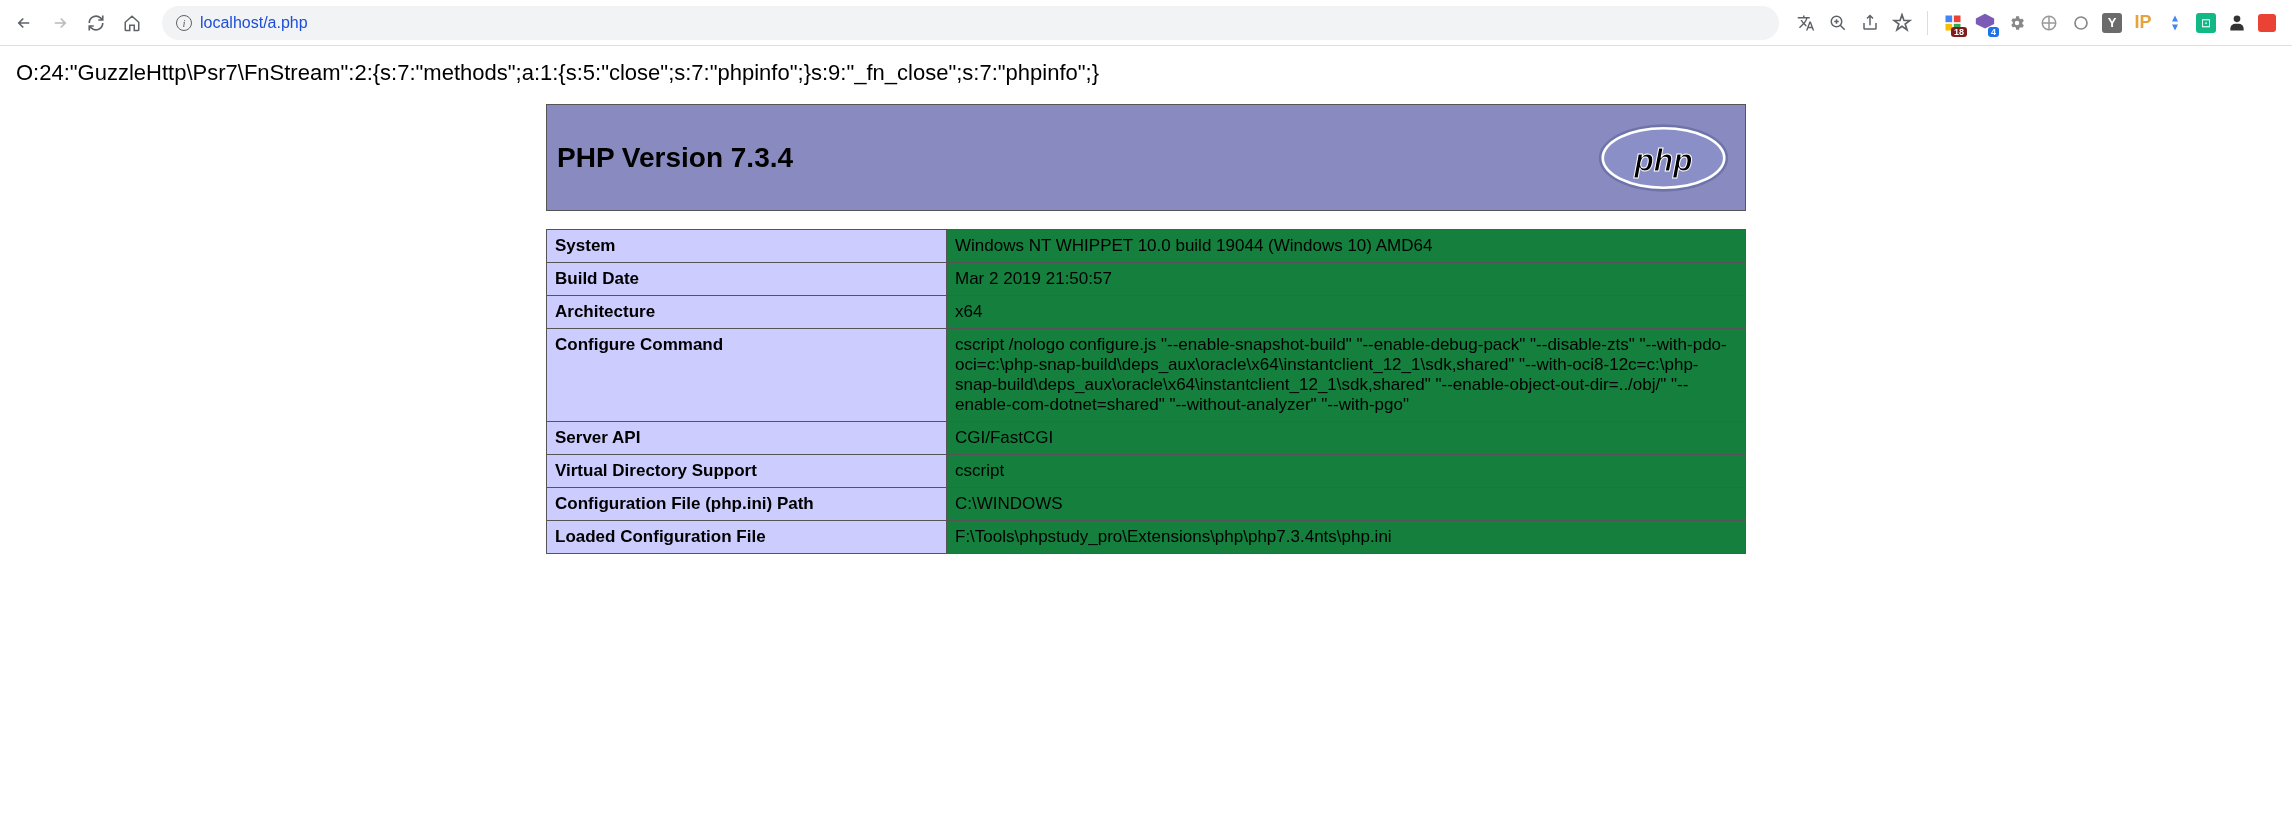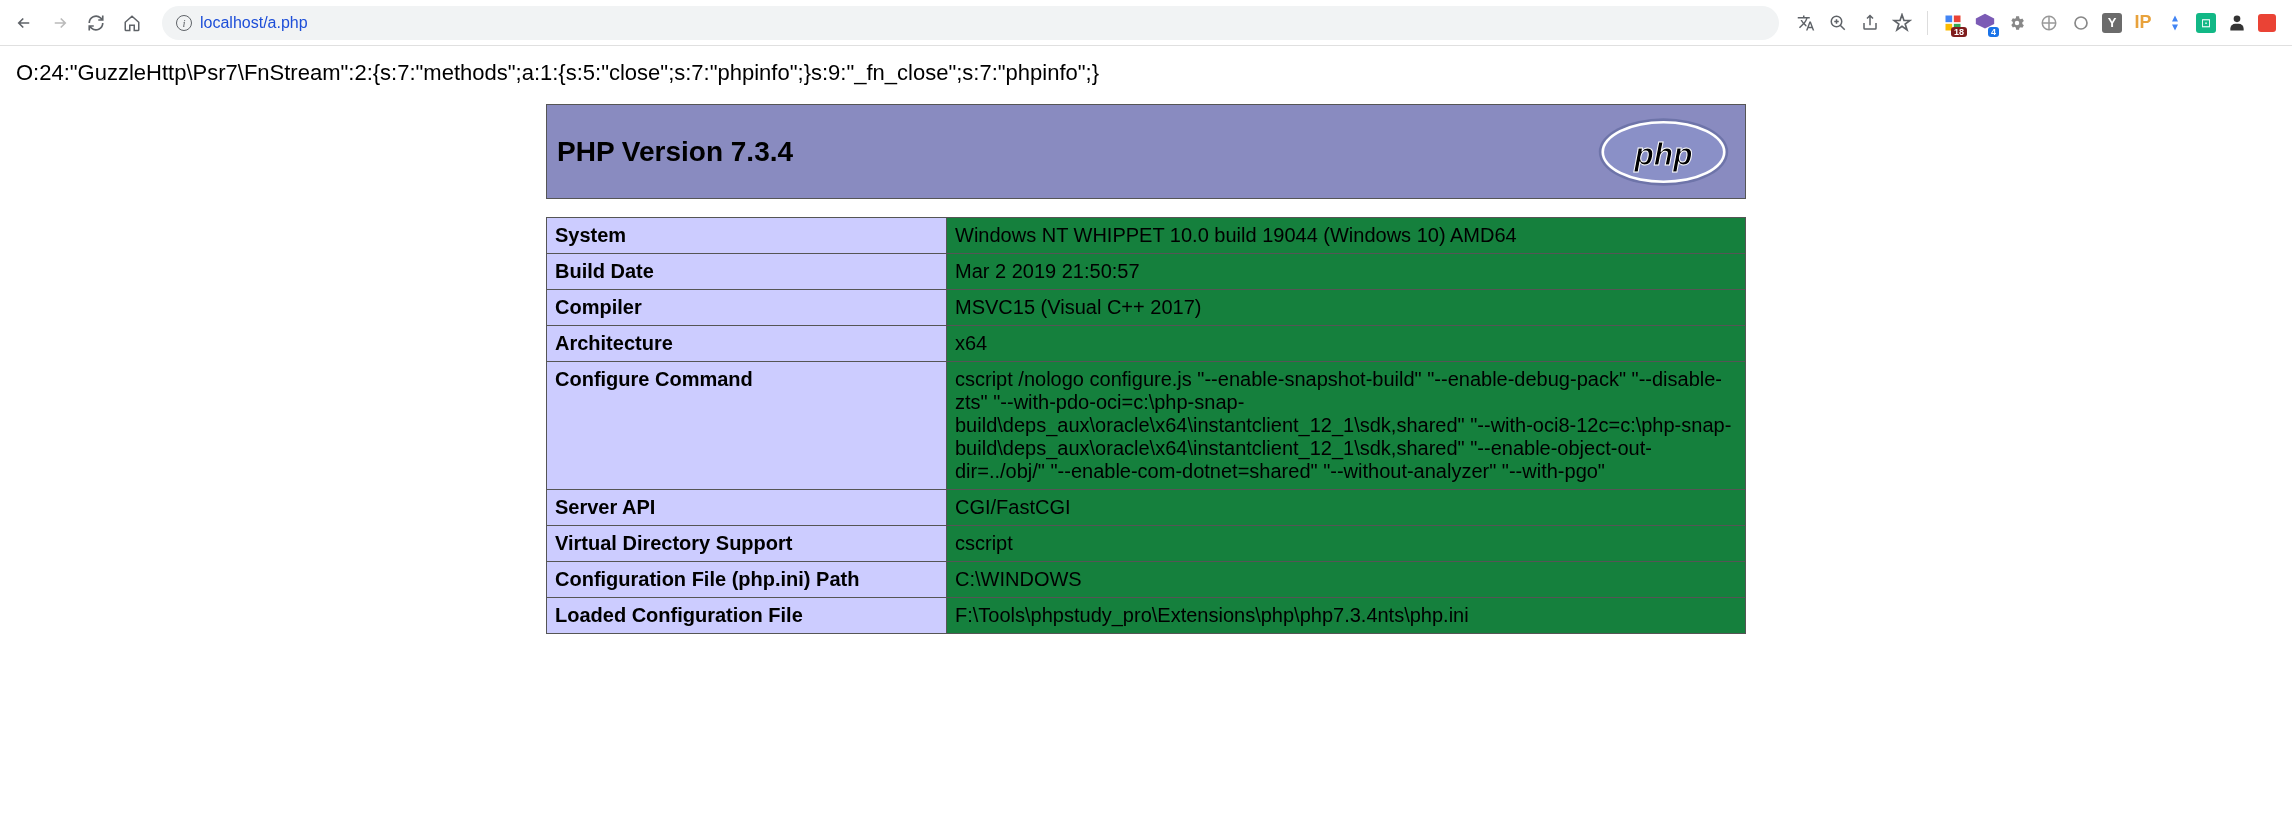--- a/index.html
+++ b/index.html
@@ -98,40 +98,40 @@
       margin-bottom: 18px;
       white-space: nowrap;
     }
     .phpinfo-wrap {
       width: 1200px;
       margin: 0 auto;
     }
     .phpinfo-header {
       background: #898bc0;
       border: 1px solid #555;
-      height: 95px;
+      height: 107px;
       display: flex;
       align-items: center;
       justify-content: space-between;
       padding: 0 14px 0 10px;
     }
     .phpinfo-title {
       font-size: 28px;
       font-weight: bold;
       color: #000;
     }
     .php-logo {
       width: 135px;
       height: 70px;
     }
     .phpinfo-table {
       width: 100%;
       border-collapse: collapse;
       margin-top: 18px;
-      font-size: 20px;
+      font-size: 17px;
     }
     .phpinfo-table td {
       border: 1px solid #555;
       padding: 6px 8px;
       vertical-align: top;
     }
     .phpinfo-table td.label {
       background: #ccccff;
       font-weight: bold;
       width: 400px;
@@ -261,24 +261,20 @@
       <tbody id="phpinfo-rows">
           <tr>
             <td class="label">System</td>
             <td class="value">Windows NT WHIPPET 10.0 build 19044 (Windows 10) AMD64</td>
           </tr>
           <tr>
             <td class="label">Build Date</td>
             <td class="value">Mar 2 2019 21:50:57</td>
           </tr>
           <tr>
-            <td class="label">Compiler</td>
-            <td class="value">MSVC15 (Visual C++ 2017)</td>
-          </tr>
-          <tr>
             <td class="label">Architecture</td>
             <td class="value">x64</td>
           </tr>
           <tr>
             <td class="label">Configure Command</td>
             <td class="value">cscript /nologo configure.js "--enable-snapshot-build" "--enable-debug-pack" "--disable-zts" "--with-pdo-oci=c:\php-snap-build\deps_aux\oracle\x64\instantclient_12_1\sdk,shared" "--with-oci8-12c=c:\php-snap-build\deps_aux\oracle\x64\instantclient_12_1\sdk,shared" "--enable-object-out-dir=../obj/" "--enable-com-dotnet=shared" "--without-analyzer" "--with-pgo"</td>
           </tr>
           <tr>
             <td class="label">Server API</td>
             <td class="value">CGI/FastCGI</td>

